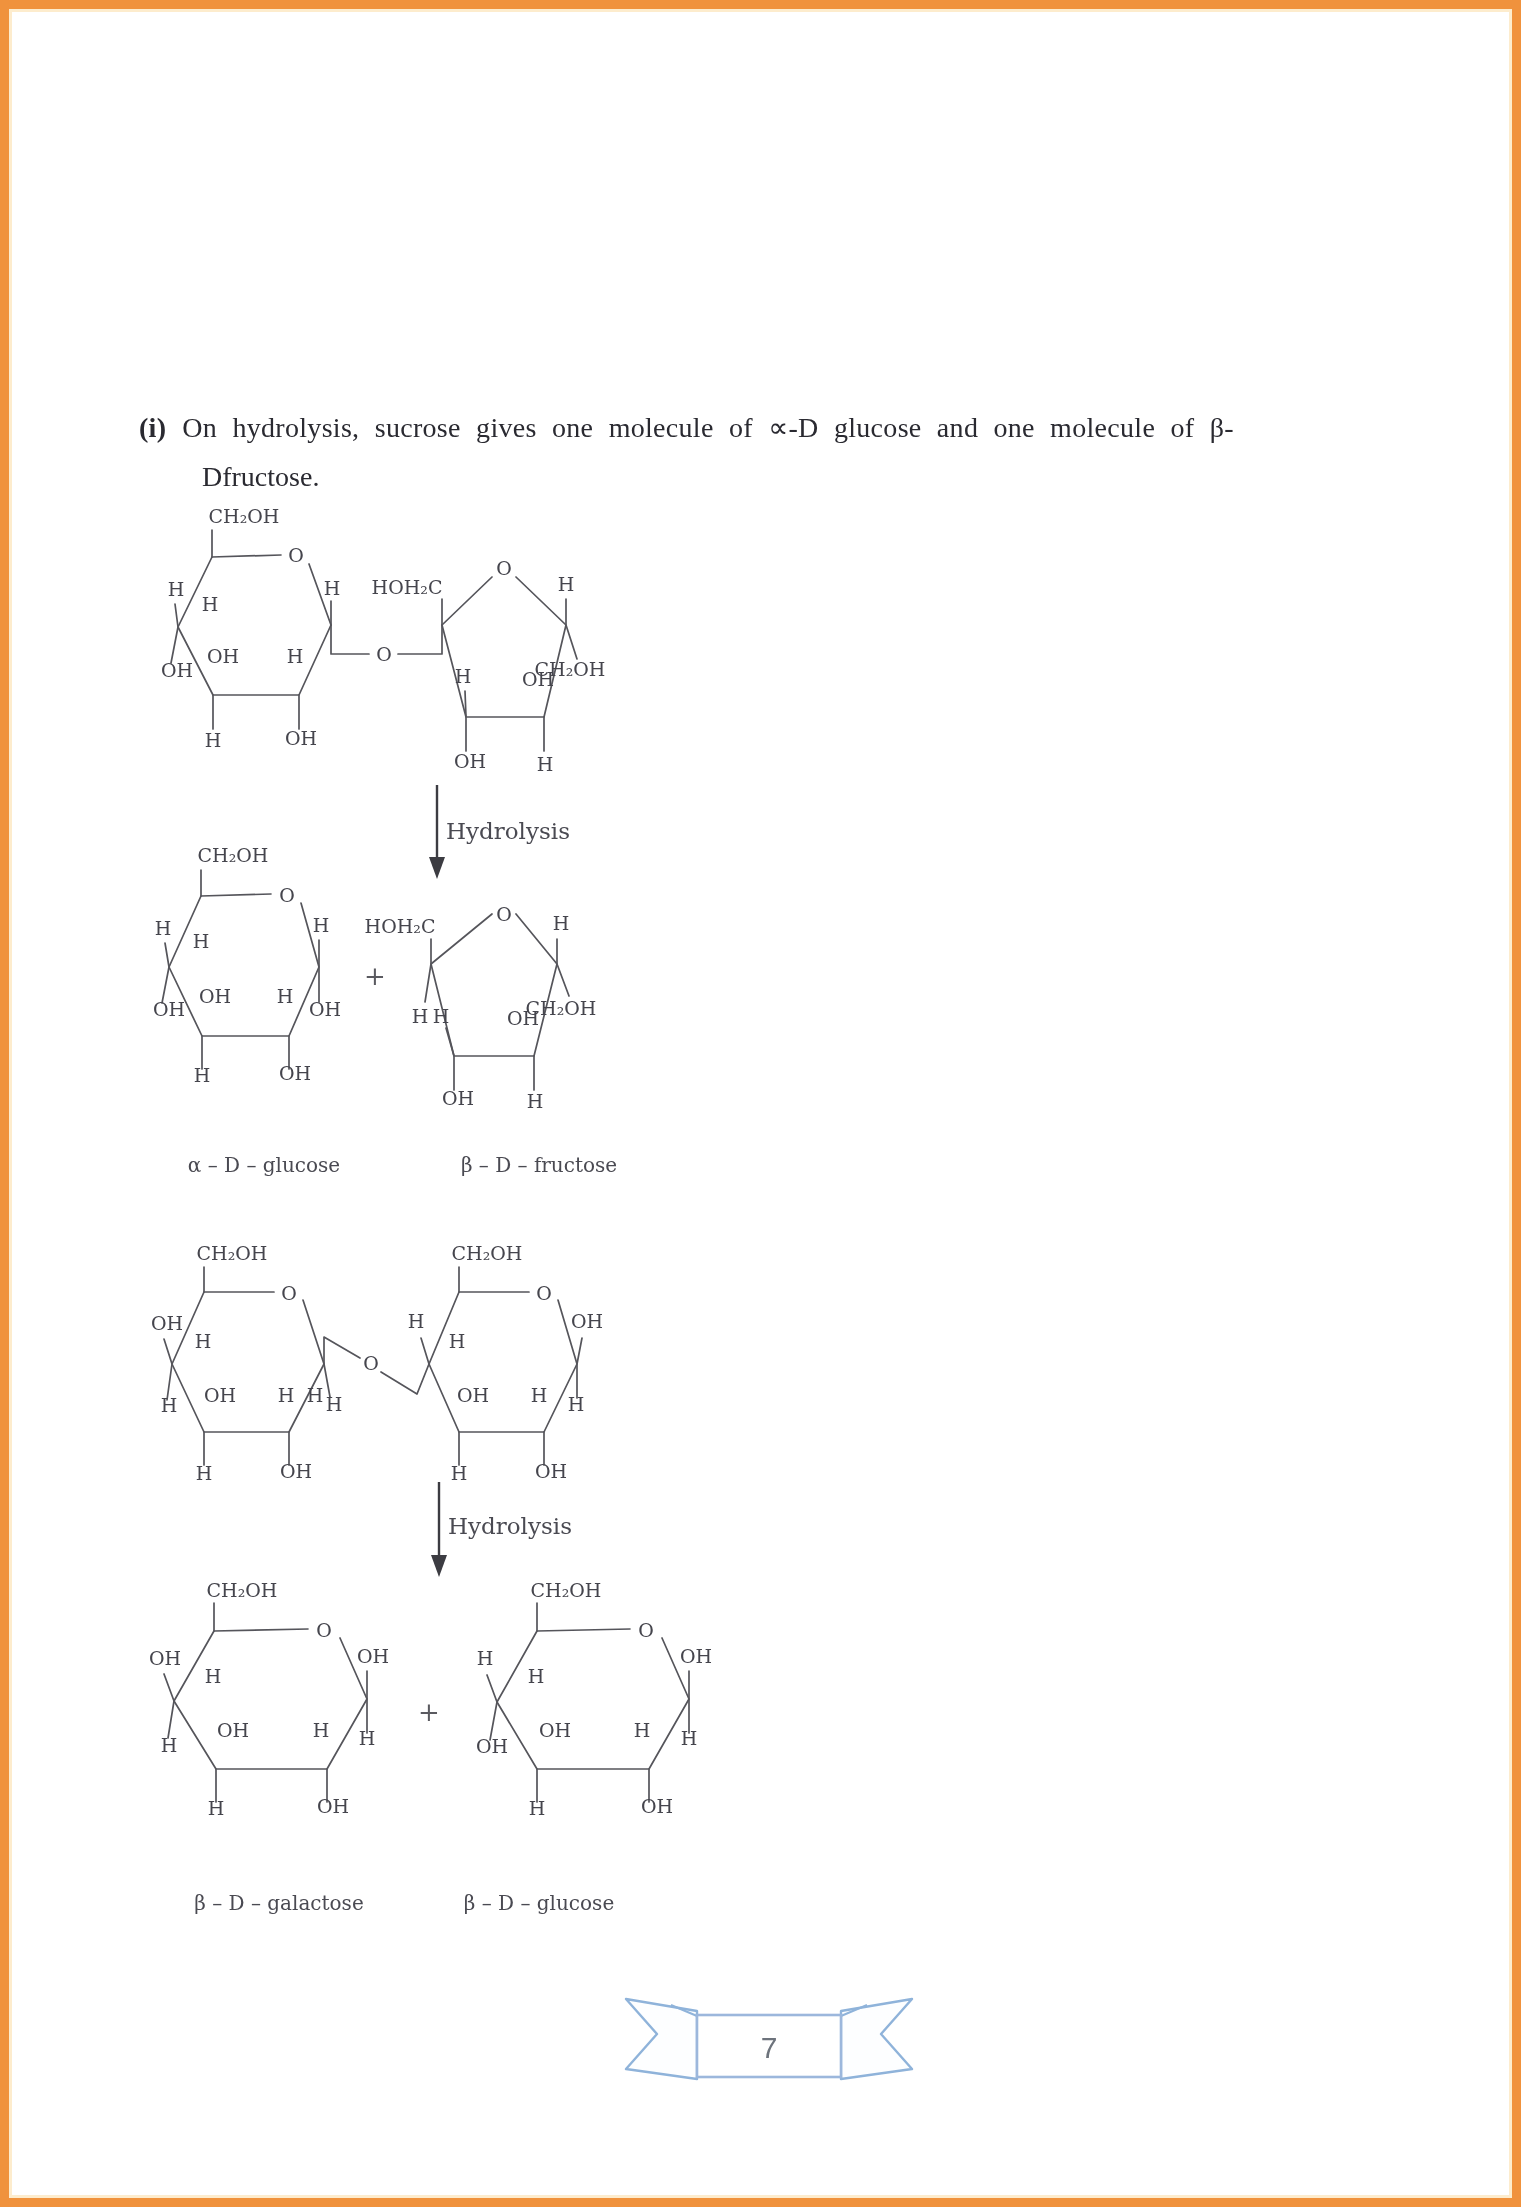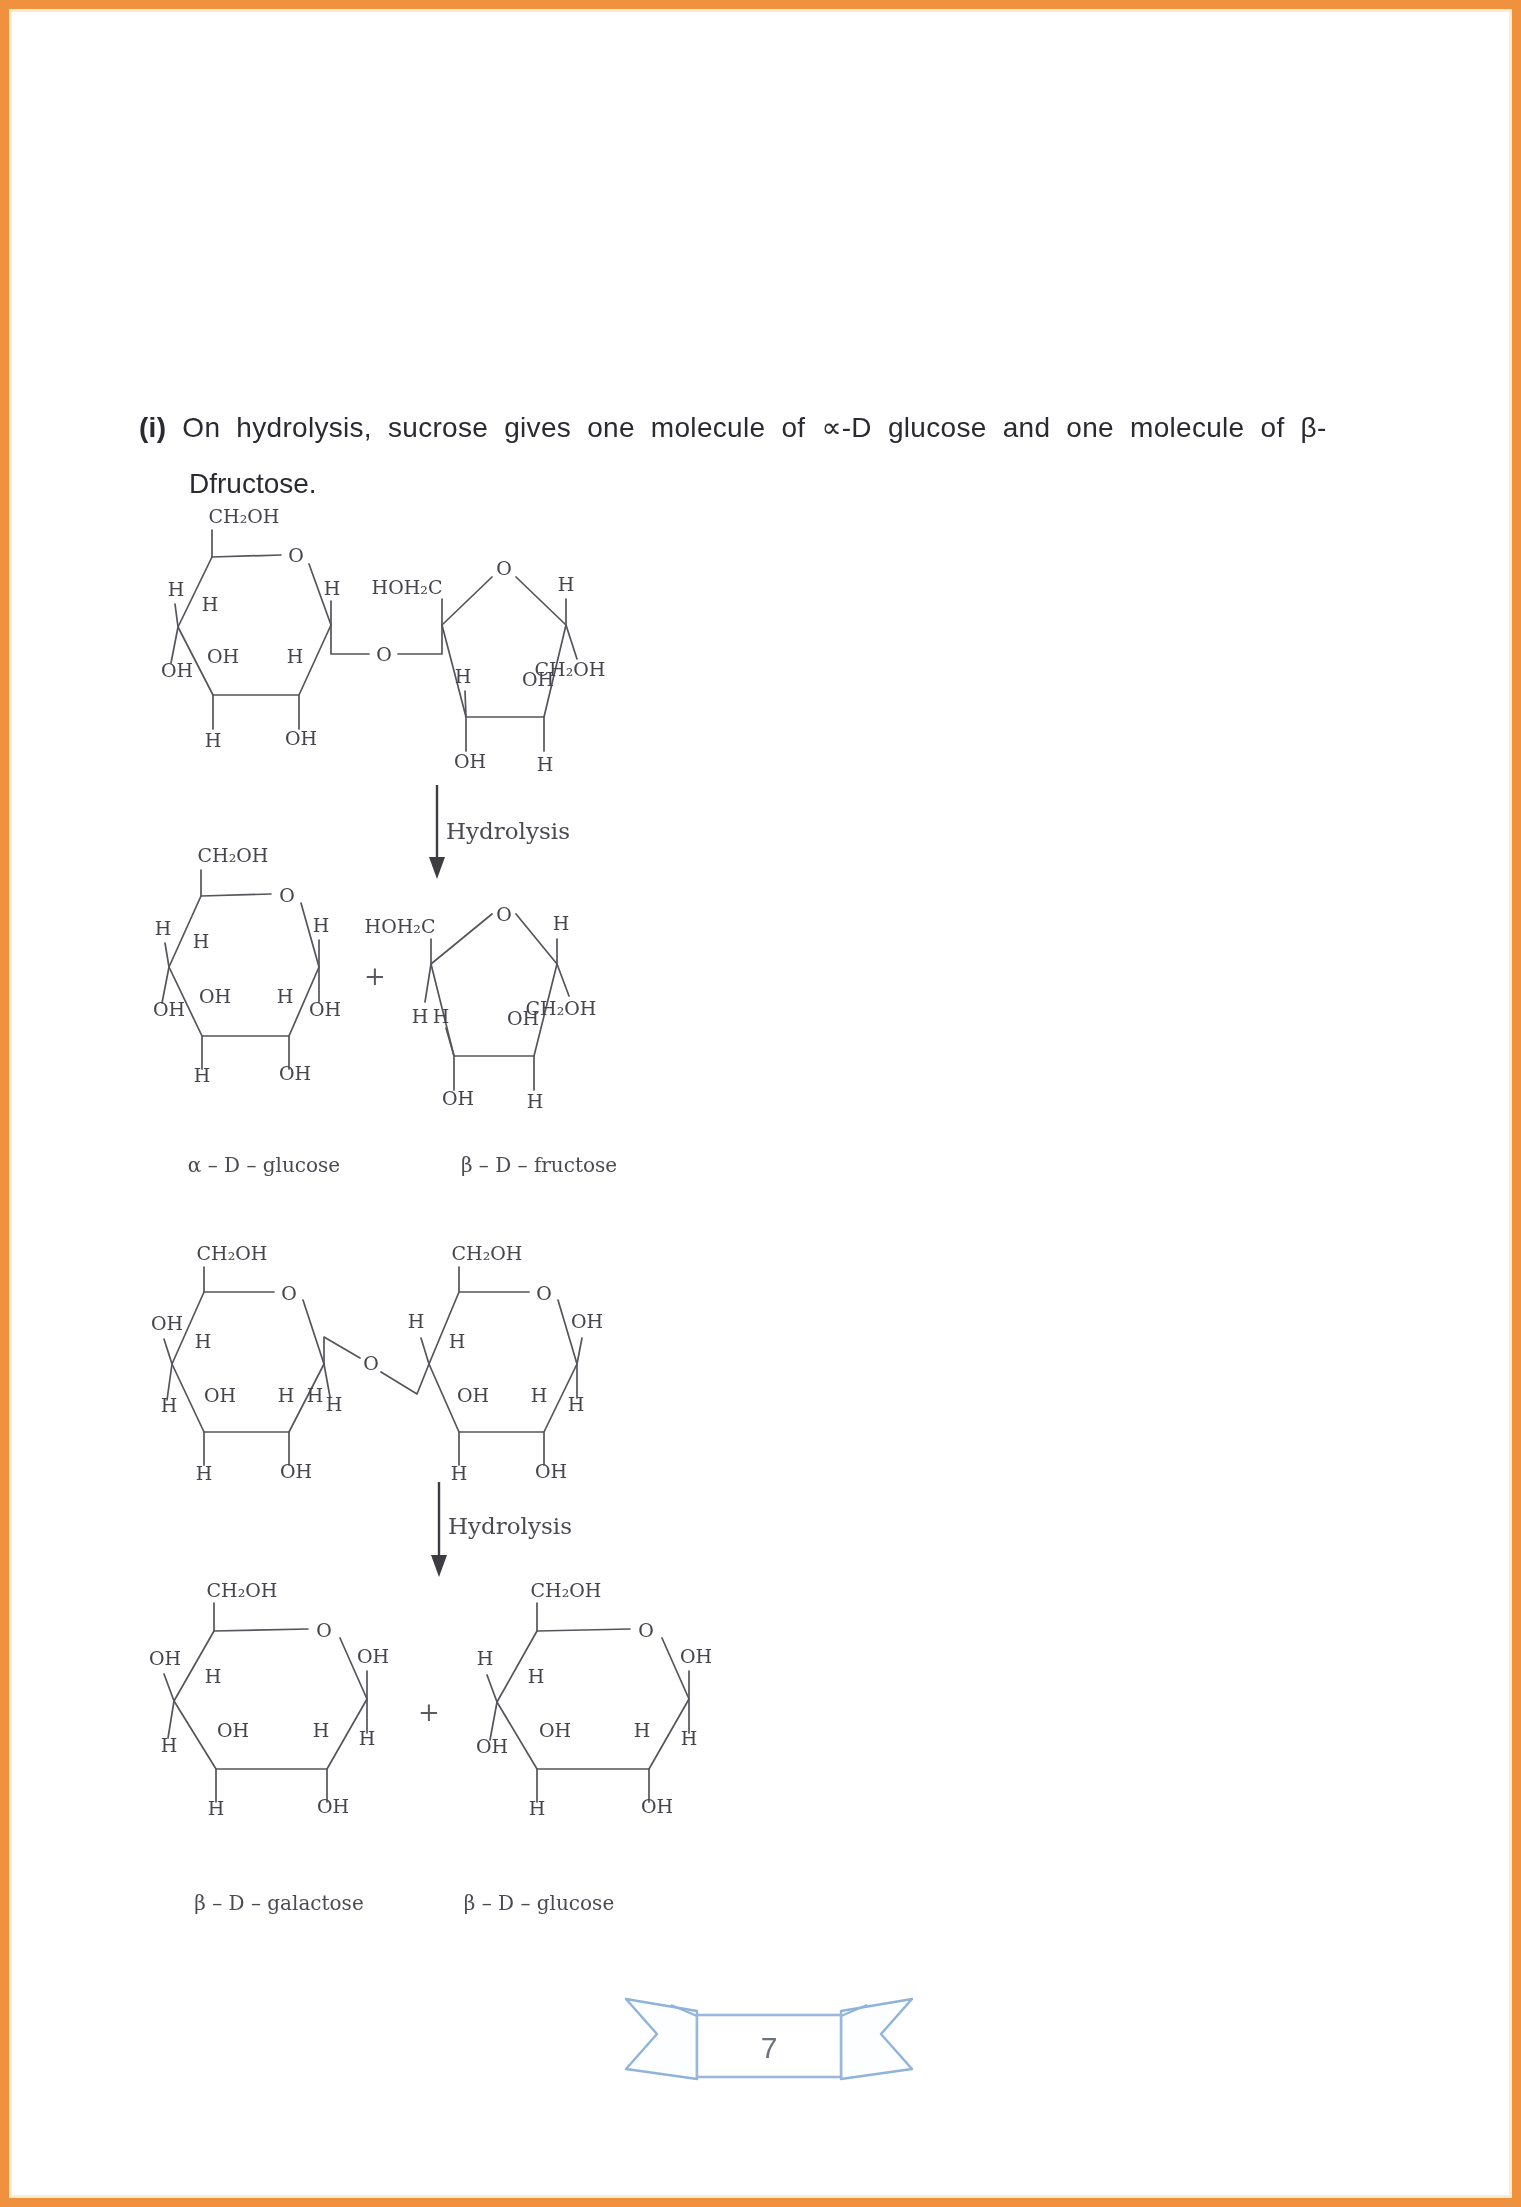--- a/index.html
+++ b/index.html
@@ -5,25 +5,25 @@
   html,body { margin:0; padding:0; background:#ffffff; }
   .page {
     position:relative; width:1521px; height:2207px; box-sizing:border-box;
     background:#ffffff; border:9px solid #f0923d;
     box-shadow: inset 0 0 0 3px #fdeccd;
     overflow:hidden;
     font-family:"Liberation Sans", sans-serif;
   }
   .textline {
     position:absolute; font-size:28px; color:#2a2a31; white-space:nowrap;
-    font-family:Liberation Sans, sans-serif;
+    font-family:Liberation Serif, serif;
   }
   .textline .marker { font-weight:bold; margin-right:16px; }
   .line-i  { left:130px; top:402px; word-spacing:8px; letter-spacing:0.3px; }
-  .line-i2 { left:180px; top:452px;margin-top:7px; }
+  .line-i2 { left:193px; top:452px; }
   .line-ii { left:130px; top:1190px; word-spacing:2px; letter-spacing:0.3px; }
 
   svg.fig { position:absolute; overflow:visible; }
   svg.fig text {
     font-family:"DejaVu Serif", serif; font-size:19px; fill:#45454d;
     text-anchor:middle;
   }
   svg.fig .bonds path { stroke:#55555b; stroke-width:1.7; fill:none; stroke-linecap:round; stroke-linejoin:round; }
   svg.fig .arrow path.shaft { stroke:#3c3c42; stroke-width:2.4; fill:none; }
   svg.fig .arrow polygon { fill:#3c3c42; }

